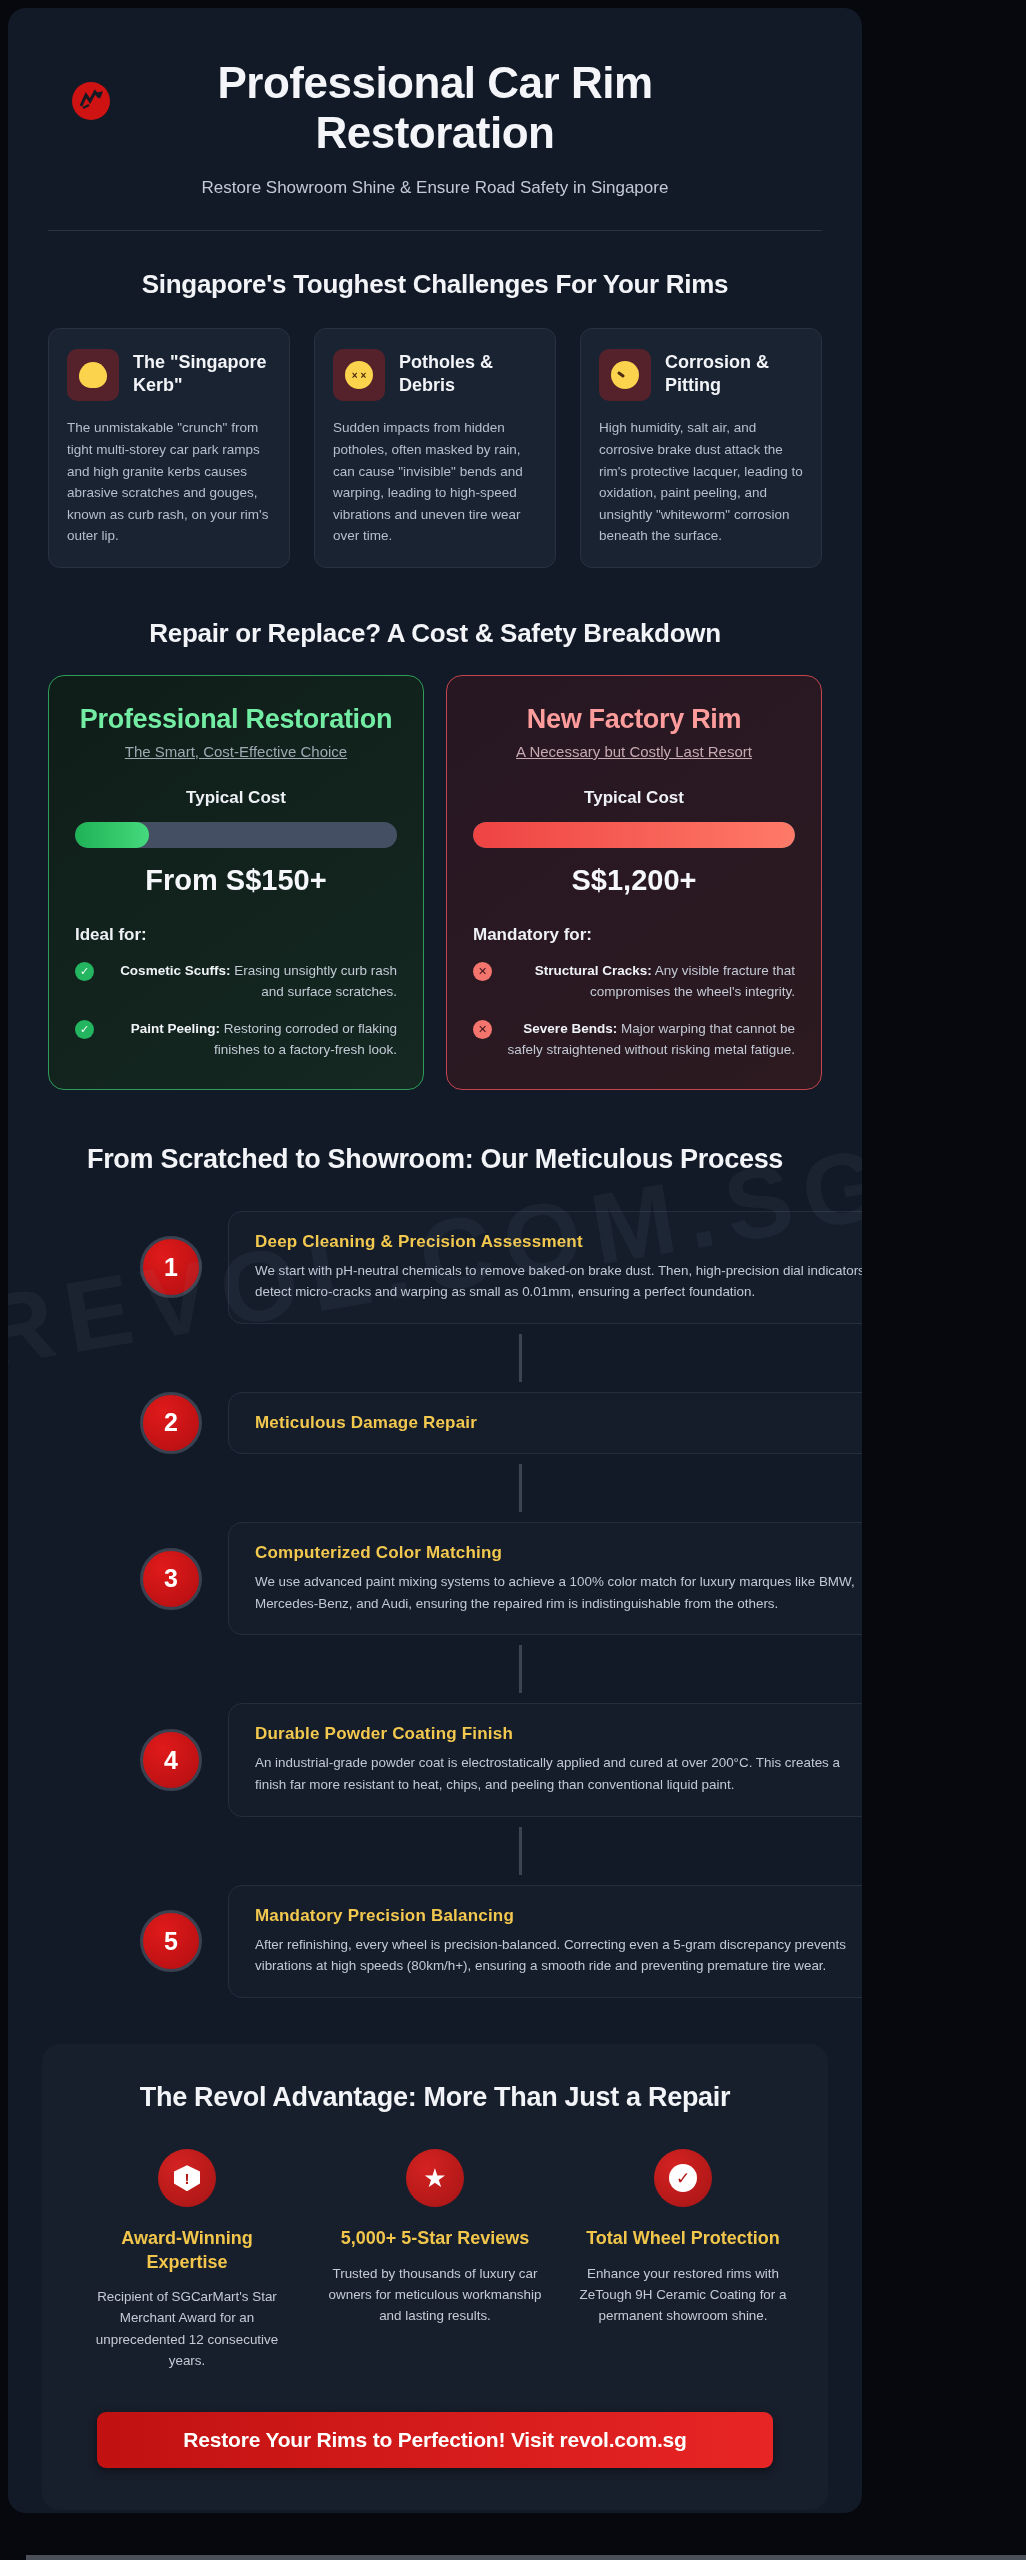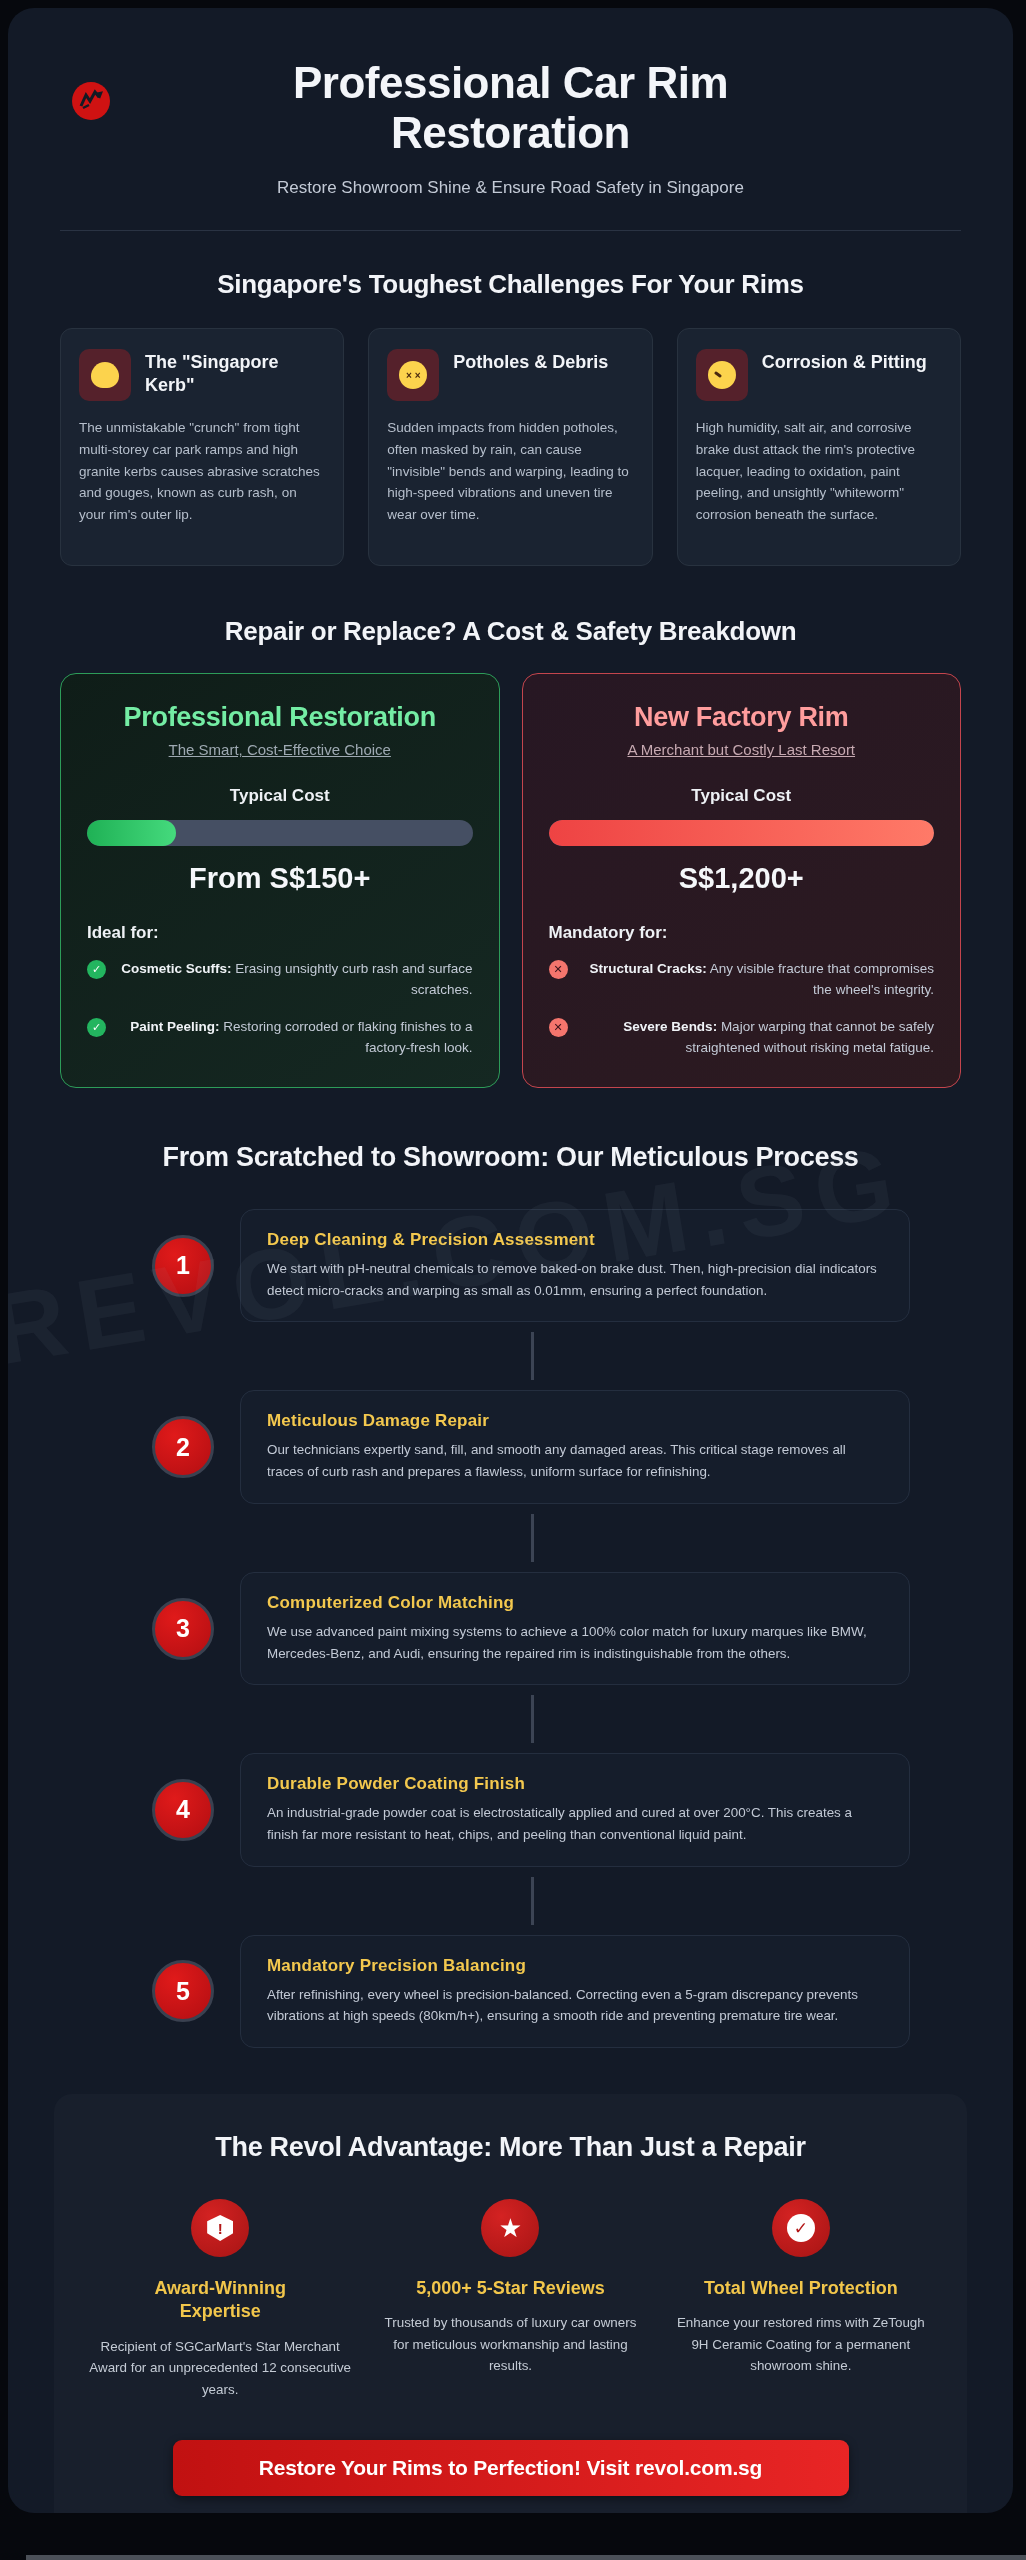--- a/index.html
+++ b/index.html
@@ -6,24 +6,24 @@
   html,body { width:1026px; }
   body {
     height:2560px;
     background:#06080d;
     font-family:"Liberation Sans","DejaVu Sans",sans-serif;
     position:relative;
     overflow:hidden;
     color:#e8ecf2;
   }
   .page-card{
-    position:absolute; left:8px; top:8px; width:1005px; height:2505px;
+    position:absolute; left:8px; top:8px; width:854px; height:2505px;
     background:#131a27;
-    border-radius:26px;
-    padding:0 52px;
+    border-radius:18px;
+    padding:0 40px;
     overflow:hidden;
   }
   
   .logo{
     position:absolute; left:64px; top:74px; width:38px; height:38px;
     border-radius:50%; background:#cf1212;
   }
   .logo svg{ width:100%; height:100%; }
   .main-title{
     margin:50px auto 0; max-width:600px; text-align:center;
@@ -236,21 +236,21 @@
         <span class="cost-item-text"><b>Cosmetic Scuffs:</b><span> Erasing unsightly curb rash and surface scratches.</span></span>
       </div>
       <div class="cost-item">
         <span class="bullet-check">✓</span>
         <span class="cost-item-text"><b>Paint Peeling:</b><span> Restoring corroded or flaking finishes to a factory-fresh look.</span></span>
       </div>
     </div>
 
     <div class="cost-card replace">
       <div class="cost-title">New Factory Rim</div>
-      <div class="cost-subtitle">A Merchant but Costly Last Resort</div>
+      <div class="cost-subtitle">A Necessary but Costly Last Resort</div>
       <div class="cost-label">Typical Cost</div>
       <div class="cost-bar">
         <div class="cost-bar-fill" style="width: 100%;"></div>
       </div>
       <div class="cost-value">S$1,200+</div>
       <div class="cost-list-heading">Mandatory for:</div>
       <div class="cost-item">
         <span class="bullet-x">✕</span>
         <span class="cost-item-text"><b>Structural Cracks:</b><span> Any visible fracture that compromises the wheel's integrity.</span></span>
       </div>
@@ -271,21 +271,20 @@
         <div class="step-title">Deep Cleaning &amp; Precision Assessment</div>
         <div class="step-body">We start with pH-neutral chemicals to remove baked-on brake dust. Then, high-precision dial indicators detect micro-cracks and warping as small as 0.01mm, ensuring a perfect foundation.</div>
       </div>
     </div>
     <div class="step-connector"></div>
 
     <div class="step-row">
       <div class="step-circle">2</div>
       <div class="step-card">
         <div class="step-title">Meticulous Damage Repair</div>
-        <div class="step-body">Our technicians expertly sand, fill, and smooth any damaged areas. This critical stage removes all traces of curb rash and prepares a flawless, uniform surface for refinishing.</div>
       </div>
     </div>
     <div class="step-connector"></div>
 
     <div class="step-row">
       <div class="step-circle">3</div>
       <div class="step-card">
         <div class="step-title">Computerized Color Matching</div>
         <div class="step-body">We use advanced paint mixing systems to achieve a 100% color match for luxury marques like BMW, Mercedes-Benz, and Audi, ensuring the repaired rim is indistinguishable from the others.</div>
       </div>

